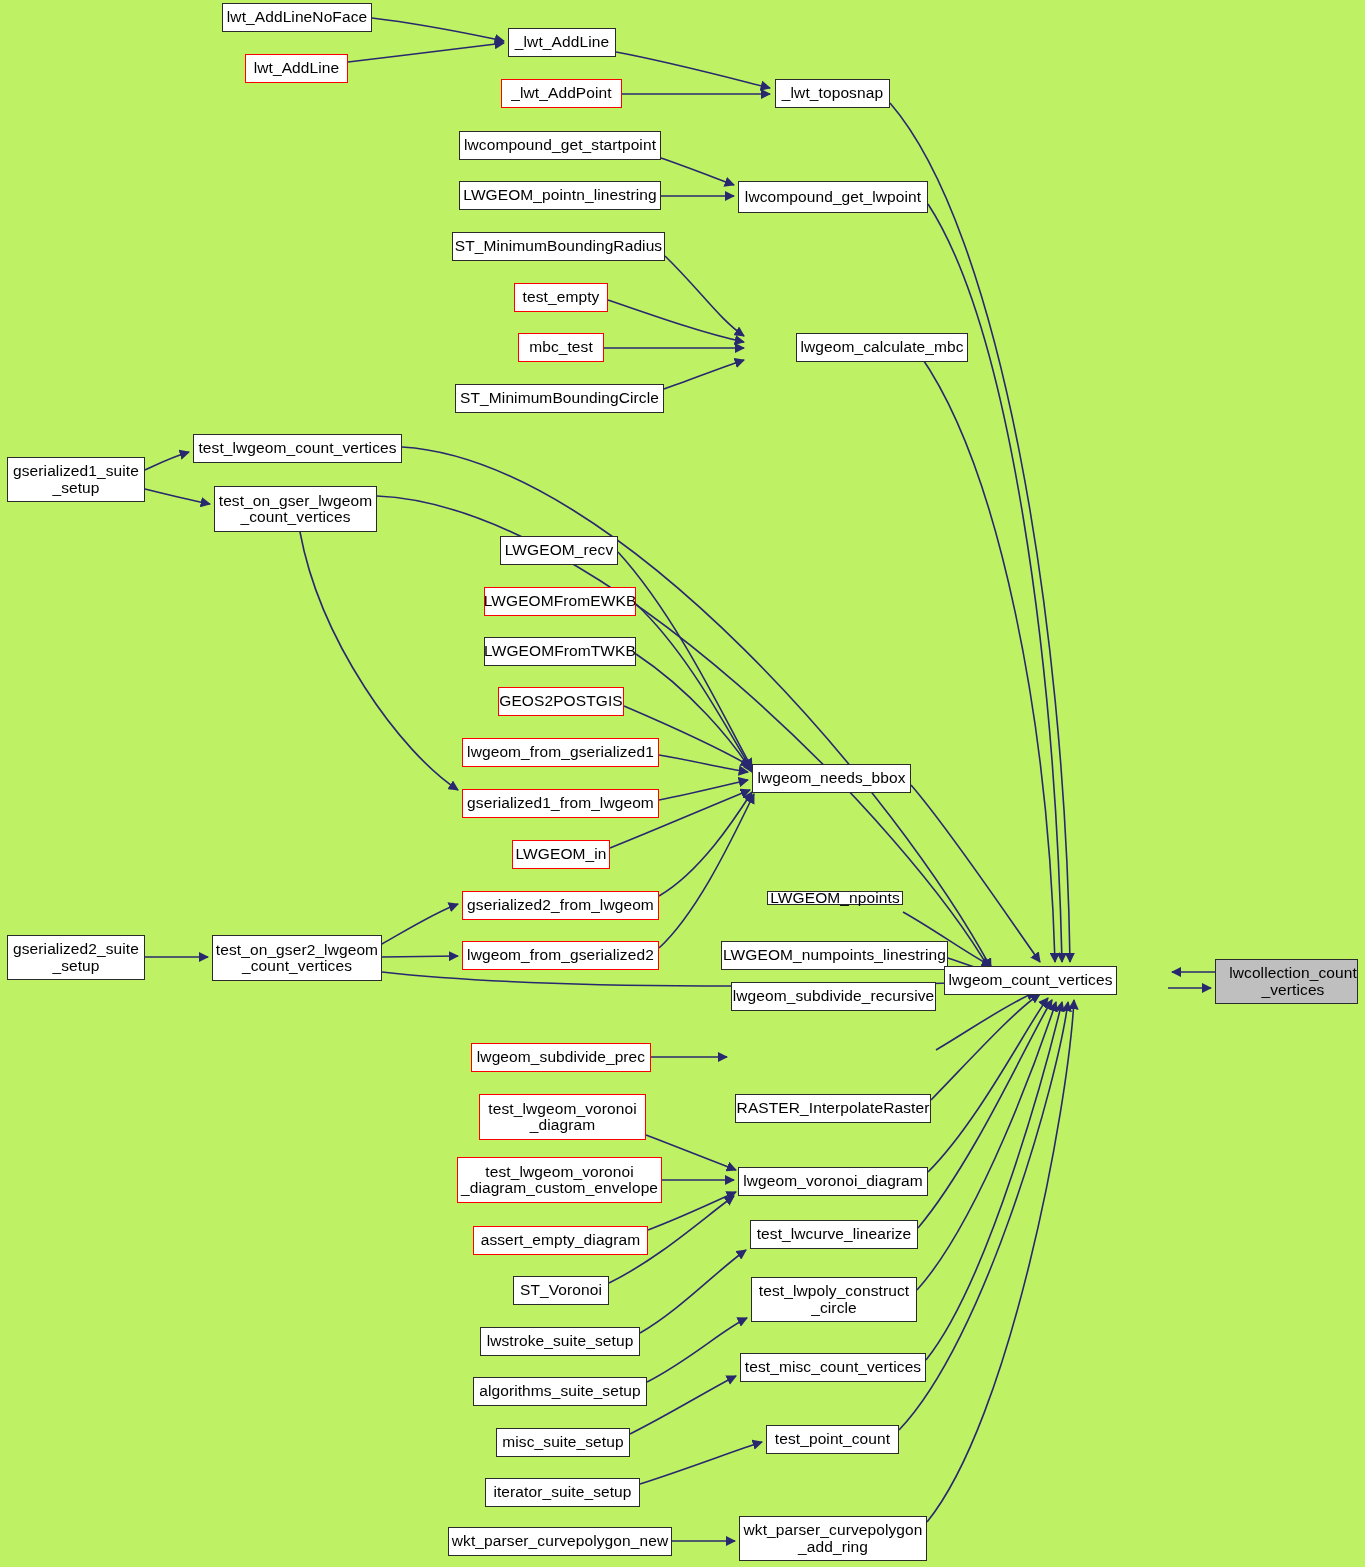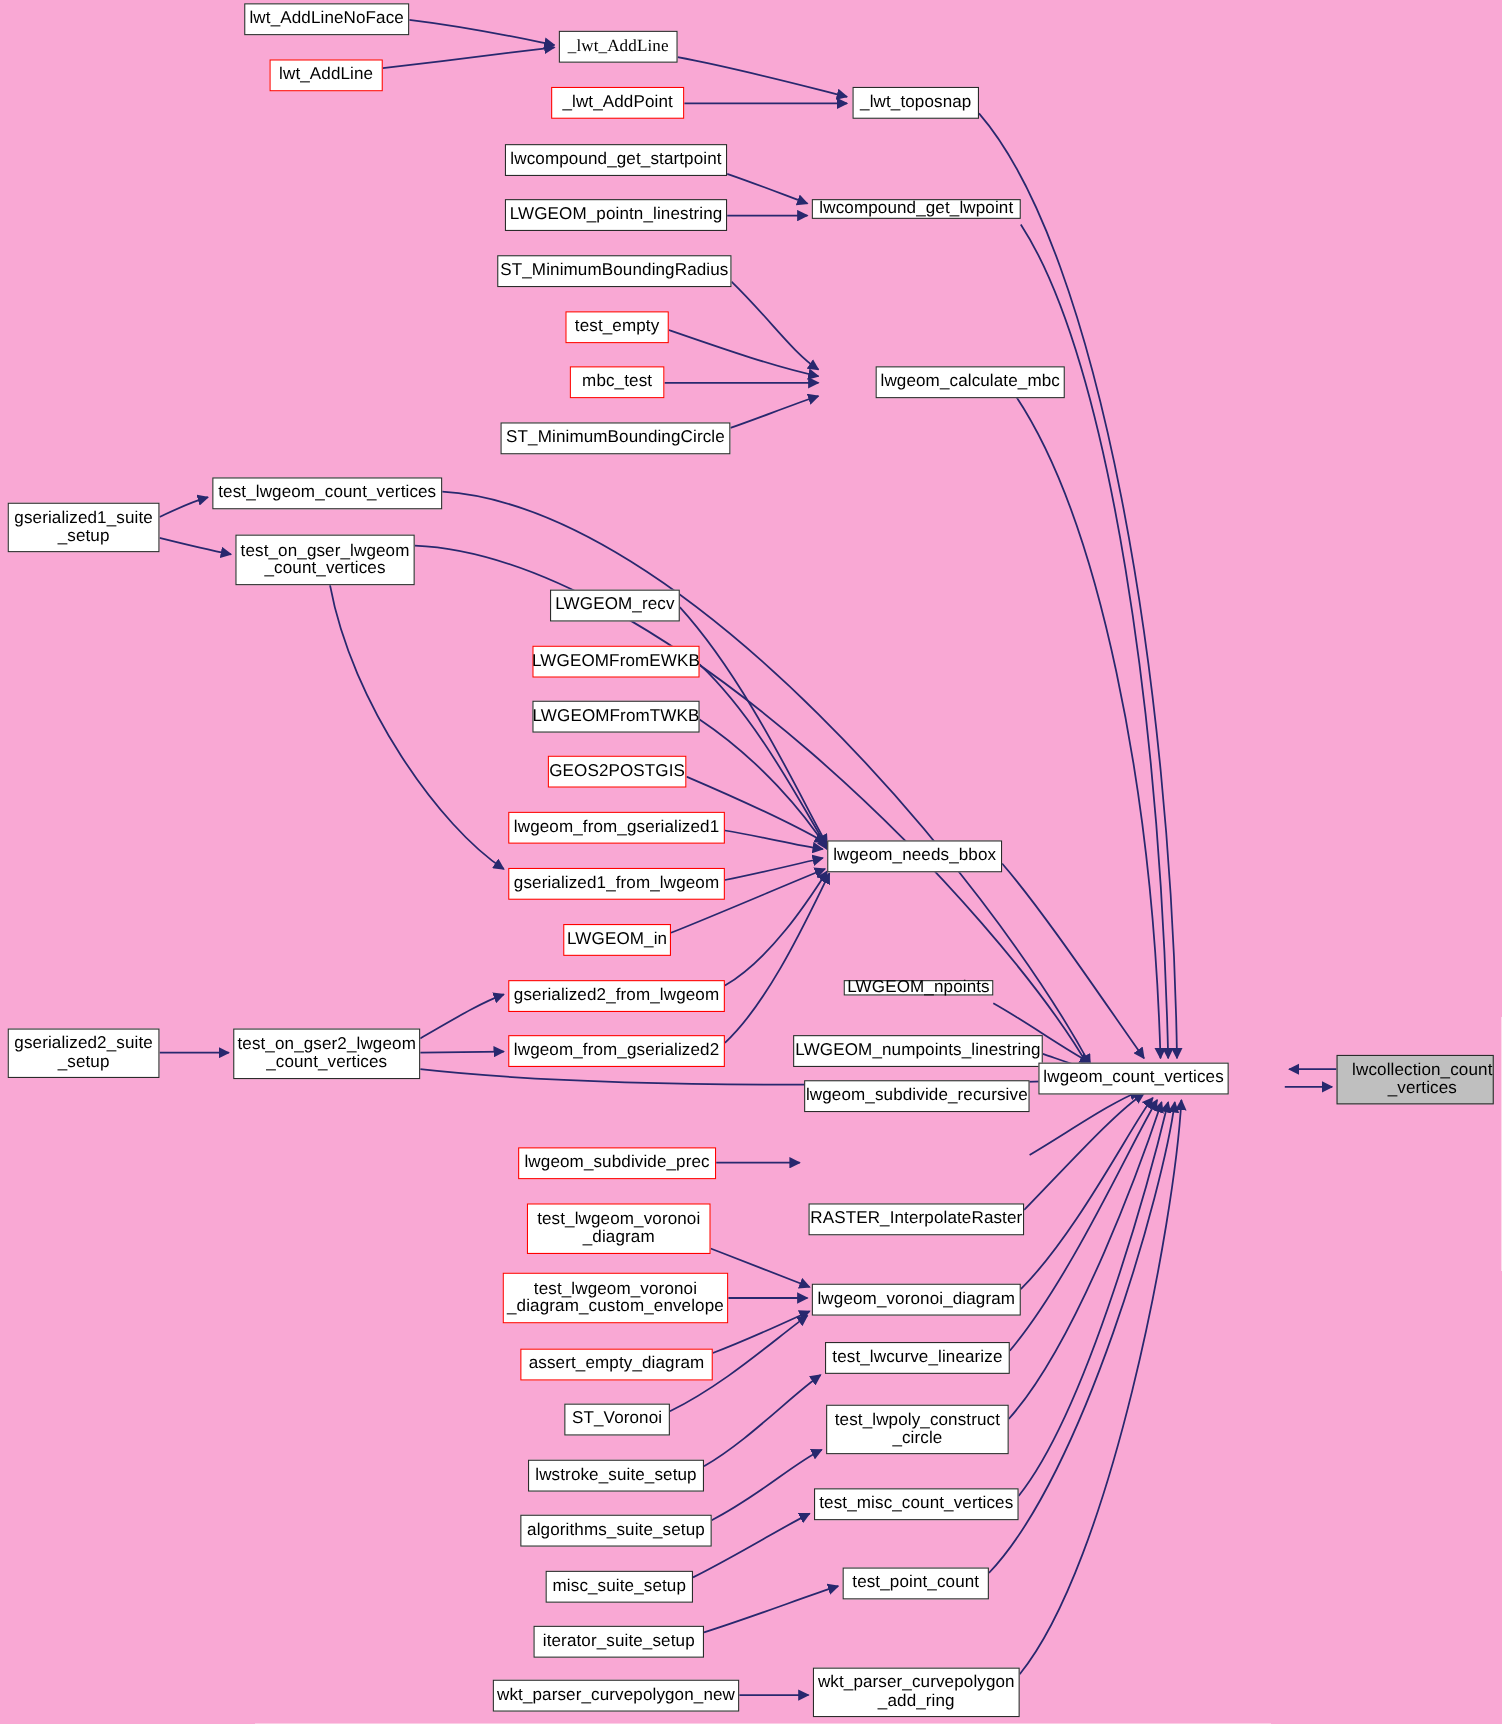--- a/index.html
+++ b/index.html
@@ -1,16 +1,16 @@
 <!DOCTYPE html>
 <html><head>
 <meta charset="utf-8">
 <style>
   html,body{margin:0;padding:0;background:#ffffff;}
-  #canvas{position:relative;width:1365px;height:1567px;background:#f9a8d4;
+  #canvas{position:relative;width:1365px;height:1567px;background:#bef264;
           font-family:"Liberation Sans","DejaVu Sans",sans-serif;overflow:hidden;}
   #edges{position:absolute;left:0;top:0;width:1365px;height:1567px;}
   .node{position:absolute;box-sizing:border-box;border:1px solid #2b2b2b;
         background:#ffffff;color:#000000;display:flex;align-items:center;
         justify-content:center;text-align:center;font-size:15.5px;line-height:1.05;
         letter-spacing:0.1px;white-space:pre-line;padding:0 4px;}
   .node.red{border-color:#ff0000;}
   .node.hl{background:#bfbfbf;border-color:#2b2b2b;}
 </style>
 </head>
@@ -75,27 +75,27 @@
         <path d="M630,1434 C670,1414 712,1388 736,1376" fill="none" stroke="#28286e" stroke-width="1.6" marker-end="url(#arrow)"></path>
         <path d="M926,1360 C990,1280 1048,1060 1062,1002" fill="none" stroke="#28286e" stroke-width="1.6" marker-end="url(#arrow)"></path>
         <path d="M640,1484 C690,1468 736,1450 762,1442" fill="none" stroke="#28286e" stroke-width="1.6" marker-end="url(#arrow)"></path>
         <path d="M899,1430 C985,1340 1058,1080 1068,1002" fill="none" stroke="#28286e" stroke-width="1.6" marker-end="url(#arrow)"></path>
         <path d="M672,1541 L735,1541" fill="none" stroke="#28286e" stroke-width="1.6" marker-end="url(#arrow)"></path>
         <path d="M927,1522 C1010,1420 1068,1110 1074,1000" fill="none" stroke="#28286e" stroke-width="1.6" marker-end="url(#arrow)"></path>
       </g>
   </svg>
   <div id="node-layer">
       <div class="node" style="left: 222px; top: 3px; width: 150px; height: 29px;">lwt_AddLineNoFace</div>
-      <div class="node" style="left: 508px; top: 28px; width: 108px; height: 29px; font-family: Liberation Serif, serif;">_lwt_AddLine</div>
+      <div class="node" style="left: 508px; top: 28px; width: 108px; height: 29px;">_lwt_AddLine</div>
       <div class="node red" style="left: 245px; top: 54px; width: 103px; height: 29px;">lwt_AddLine</div>
       <div class="node red" style="left: 501px; top: 79px; width: 121px; height: 29px;">_lwt_AddPoint</div>
       <div class="node" style="left: 775px; top: 79px; width: 115px; height: 29px;">_lwt_toposnap</div>
       <div class="node" style="left: 459px; top: 131px; width: 202px; height: 29px;">lwcompound_get_startpoint</div>
       <div class="node" style="left: 459px; top: 181px; width: 202px; height: 29px;">LWGEOM_pointn_linestring</div>
-      <div class="node" style="left: 738px; top: 181px; width: 190px; height: 18px;">lwcompound_get_lwpoint</div>
+      <div class="node" style="left: 738px; top: 181px; width: 190px; height: 32px;">lwcompound_get_lwpoint</div>
       <div class="node" style="left: 452px; top: 232px; width: 213px; height: 29px;">ST_MinimumBoundingRadius</div>
       <div class="node red" style="left: 514px; top: 283px; width: 94px; height: 29px;">test_empty</div>
       <div class="node red" style="left: 518px; top: 333px; width: 86px; height: 29px;">mbc_test</div>
       <div class="node" style="left: 748px; top: 333px; width: 172px; height: 29px; margin-left: 48px;">lwgeom_calculate_mbc</div>
       <div class="node" style="left: 455px; top: 384px; width: 209px; height: 29px;">ST_MinimumBoundingCircle</div>
       <div class="node" style="left: 193px; top: 434px; width: 209px; height: 29px;">test_lwgeom_count_vertices</div>
       <div class="node" style="left: 7px; top: 457px; width: 138px; height: 45px;">gserialized1_suite
 _setup</div>
       <div class="node" style="left: 214px; top: 486px; width: 163px; height: 46px;">test_on_gser_lwgeom
 _count_vertices</div>

